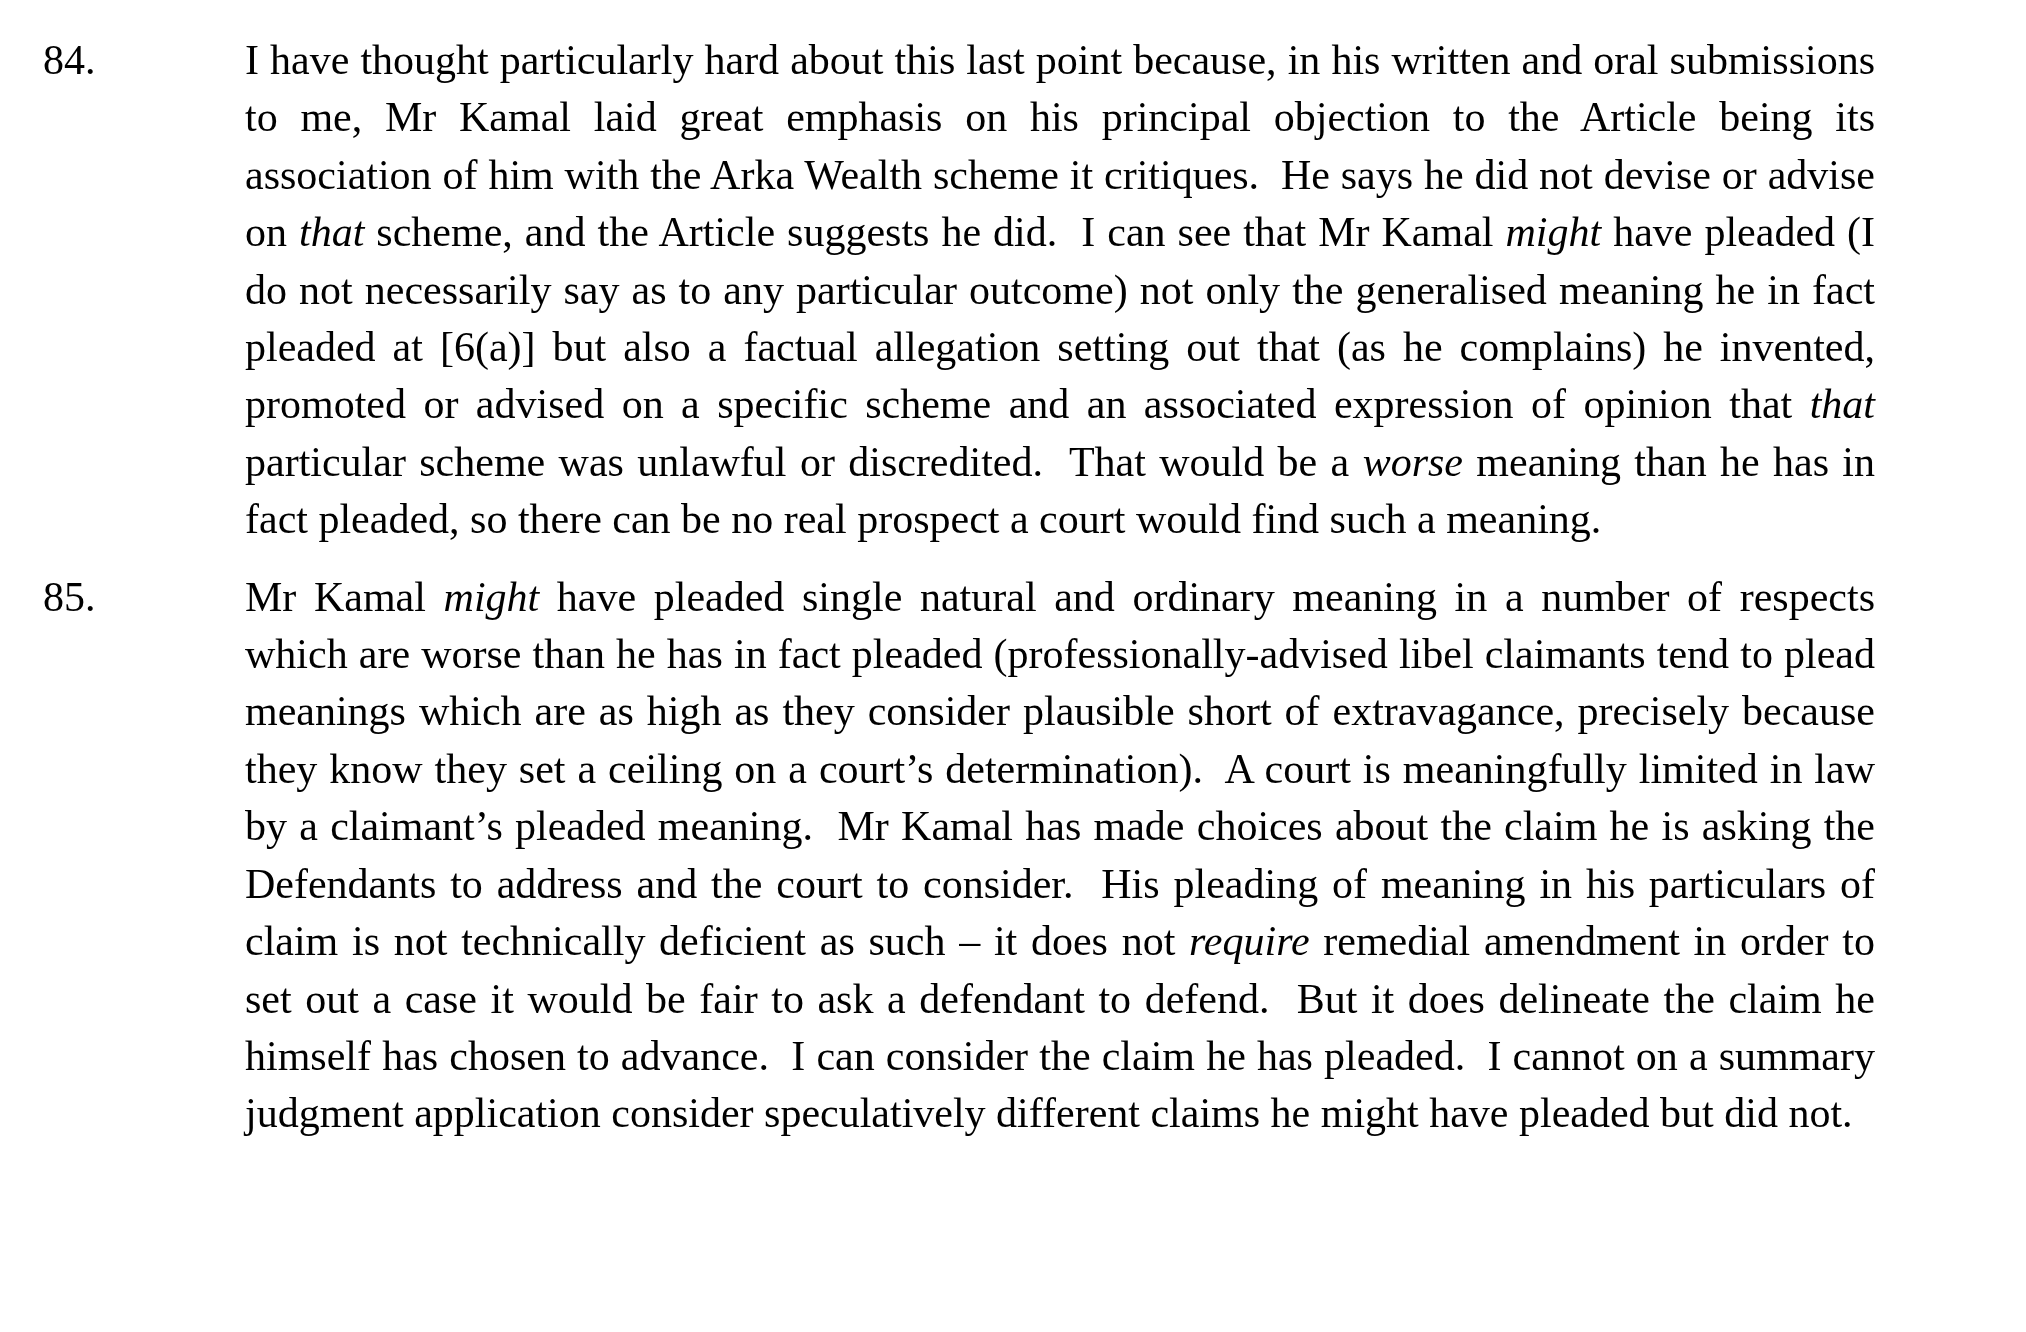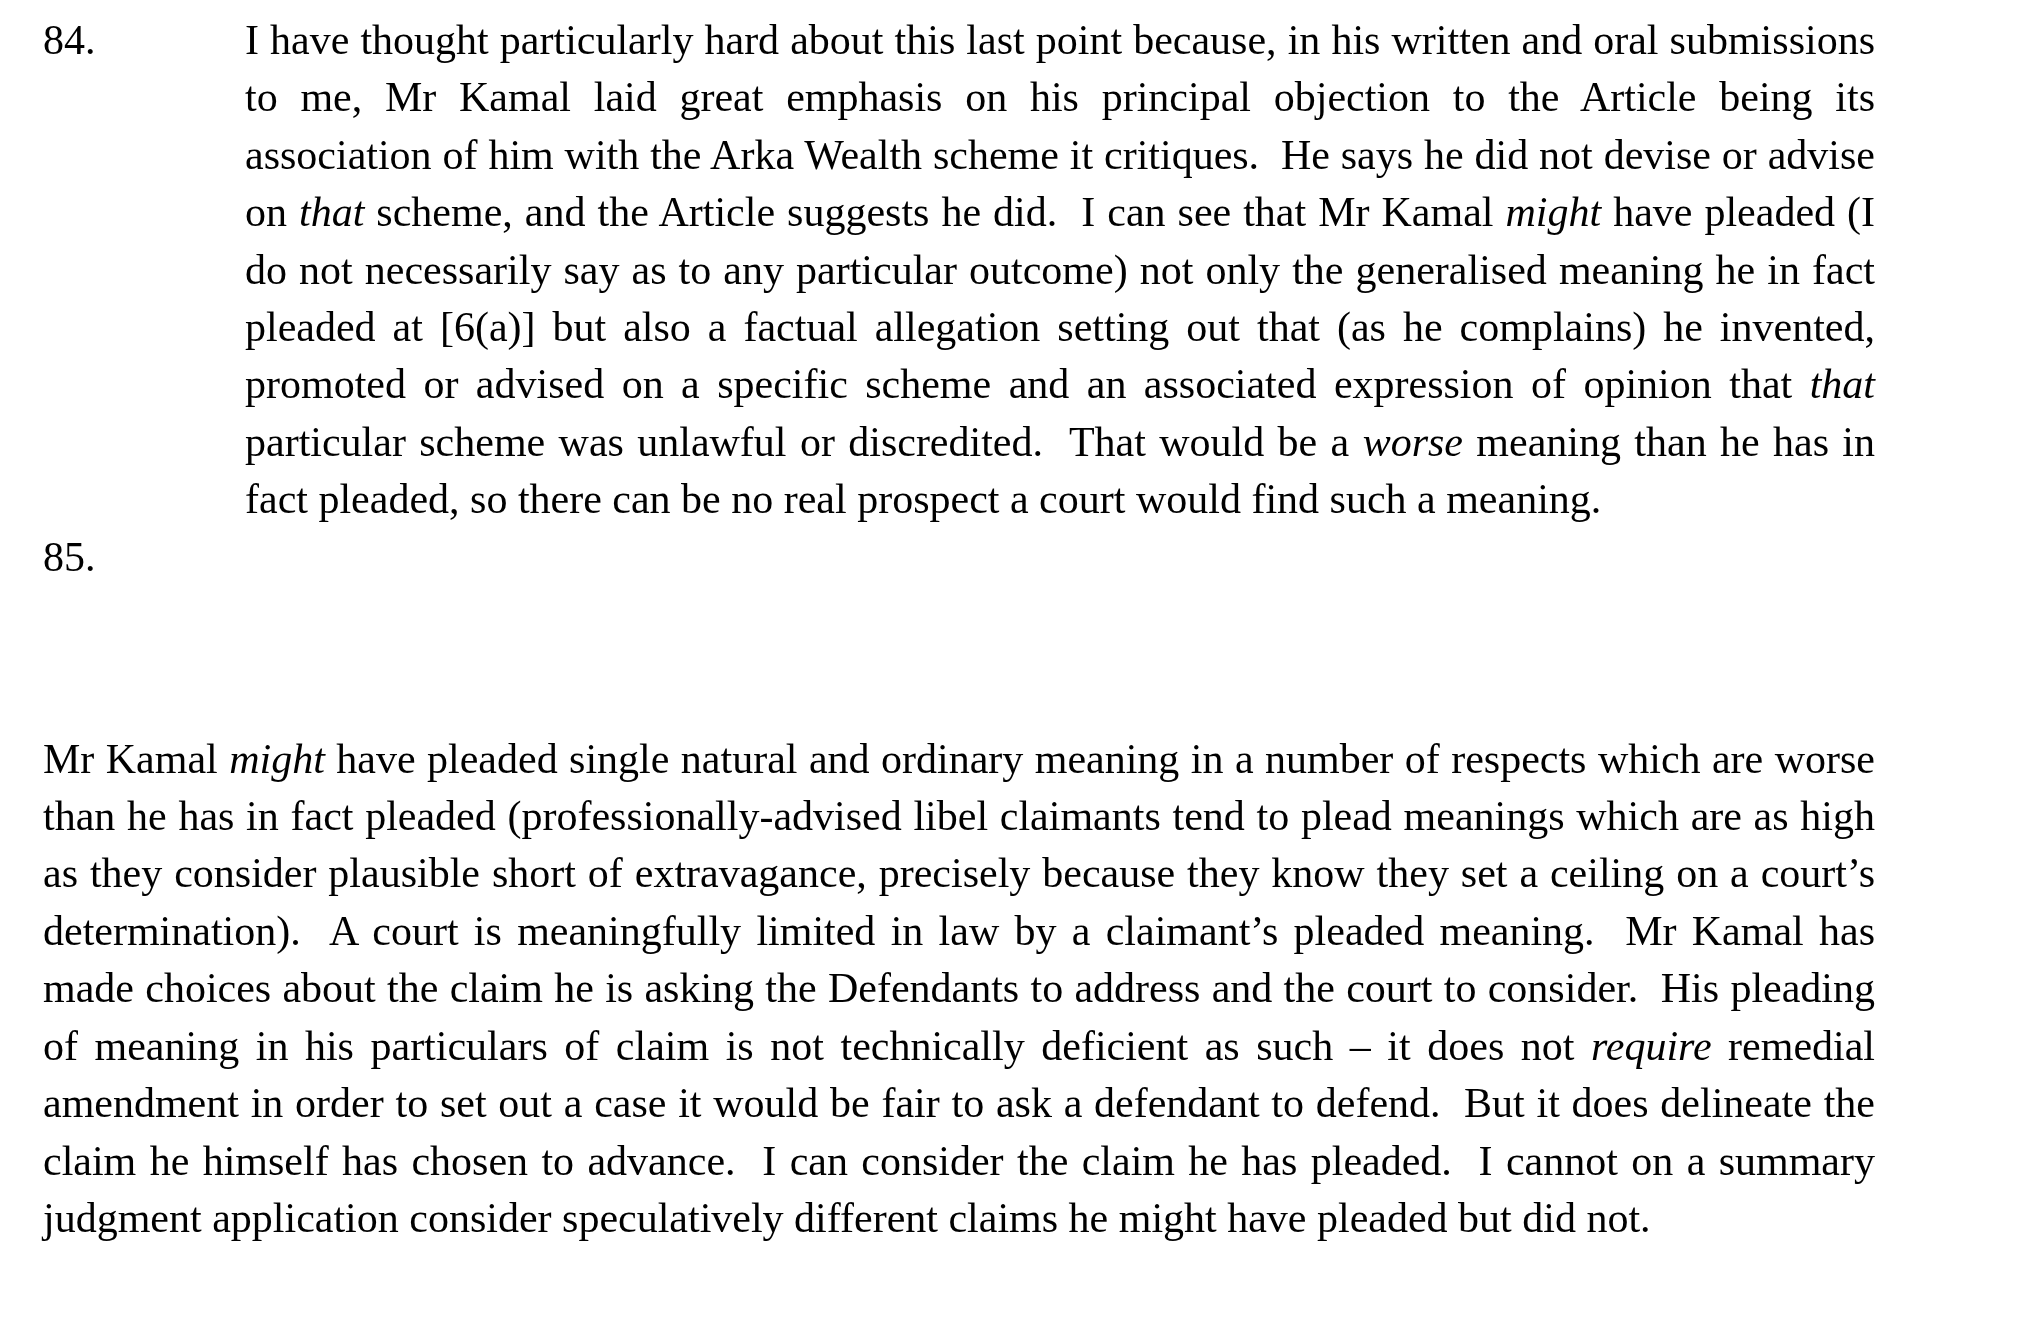--- a/index.html
+++ b/index.html
@@ -17,23 +17,23 @@
     line-height: 57.4px;
   }
   .doc {
     box-sizing: border-box;
     width: 2026px;
     padding: 12px 151px 0 43px;
   }
   .para {
     display: flex;
     align-items: flex-start;
+    margin-top: 20px;
   }
   .para + .para {
-    flex-direction: column;
   }
   .num {
     flex: 0 0 202px;
     text-align: left;
   }
   .ptext {
     flex: 1 1 auto;
     margin: 0;
     text-align: justify;
     text-align-last: left;

